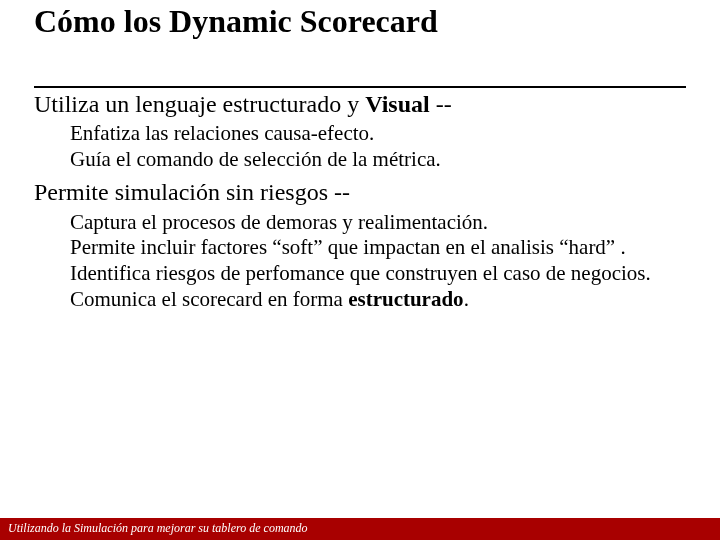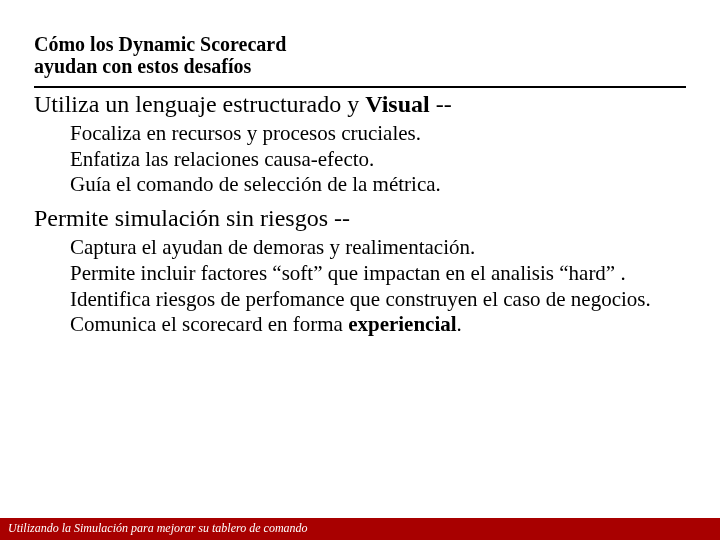--- a/index.html
+++ b/index.html
@@ -14,22 +14,22 @@
   }
   .slide {
     position: relative;
     width: 720px;
     height: 540px;
     box-sizing: border-box;
   }
   .title {
     position: absolute;
     left: 34px;
-    top: 33px;
-    font-size: 20px;
+    top: 4px;
+    font-size: 32px;
     font-weight: bold;
     line-height: 1.1;
   }
   .title-underline {
     position: absolute;
     left: 34px;
     top: 86px;
     width: 652px;
     height: 0;
     border-top: 2px solid #000000;
@@ -83,44 +83,42 @@
   }
   .bold { font-weight: bold; }
 </style>
 </head>
 <body>
 
 <div class="slide">
 
   <div class="title">
     <span>Cómo los Dynamic Scorecard</span><br>
-    <span>ayudan con estos desafíos</span>
   </div>
   <div class="title-underline"></div>
 
   <div class="body">
 
     <p class="lead">
       <span>Utiliza un lenguaje estructurado y </span><span class="bold">Visual</span><span> --</span>
     </p>
     <div class="sub">
-      <p>Focaliza en recursos y procesos cruciales.</p>
       <p>Enfatiza las relaciones causa-efecto.</p>
       <p>Guía el comando de selección de la métrica.</p>
     </div>
 
     <div class="gap"></div>
 
     <p class="lead">Permite simulación sin riesgos --</p>
     <div class="sub">
-      <p>Captura el ayudan de demoras y realimentación.</p>
+      <p>Captura el procesos de demoras y realimentación.</p>
       <p>Permite incluir factores “soft” que impactan en el analisis “hard” .</p>
       <p>Identifica riesgos de perfomance que construyen el caso de negocios.</p>
       <p>
-        <span>Comunica el scorecard en forma </span><span class="bold">experiencial</span><span>.</span>
+        <span>Comunica el scorecard en forma </span><span class="bold">estructurado</span><span>.</span>
       </p>
     </div>
 
   </div>
 
   <div class="footer-bar"></div>
   <div class="footer-text">Utilizando la Simulación para mejorar su tablero de comando</div>
   <div class="page-num">18</div>
 
 </div>

